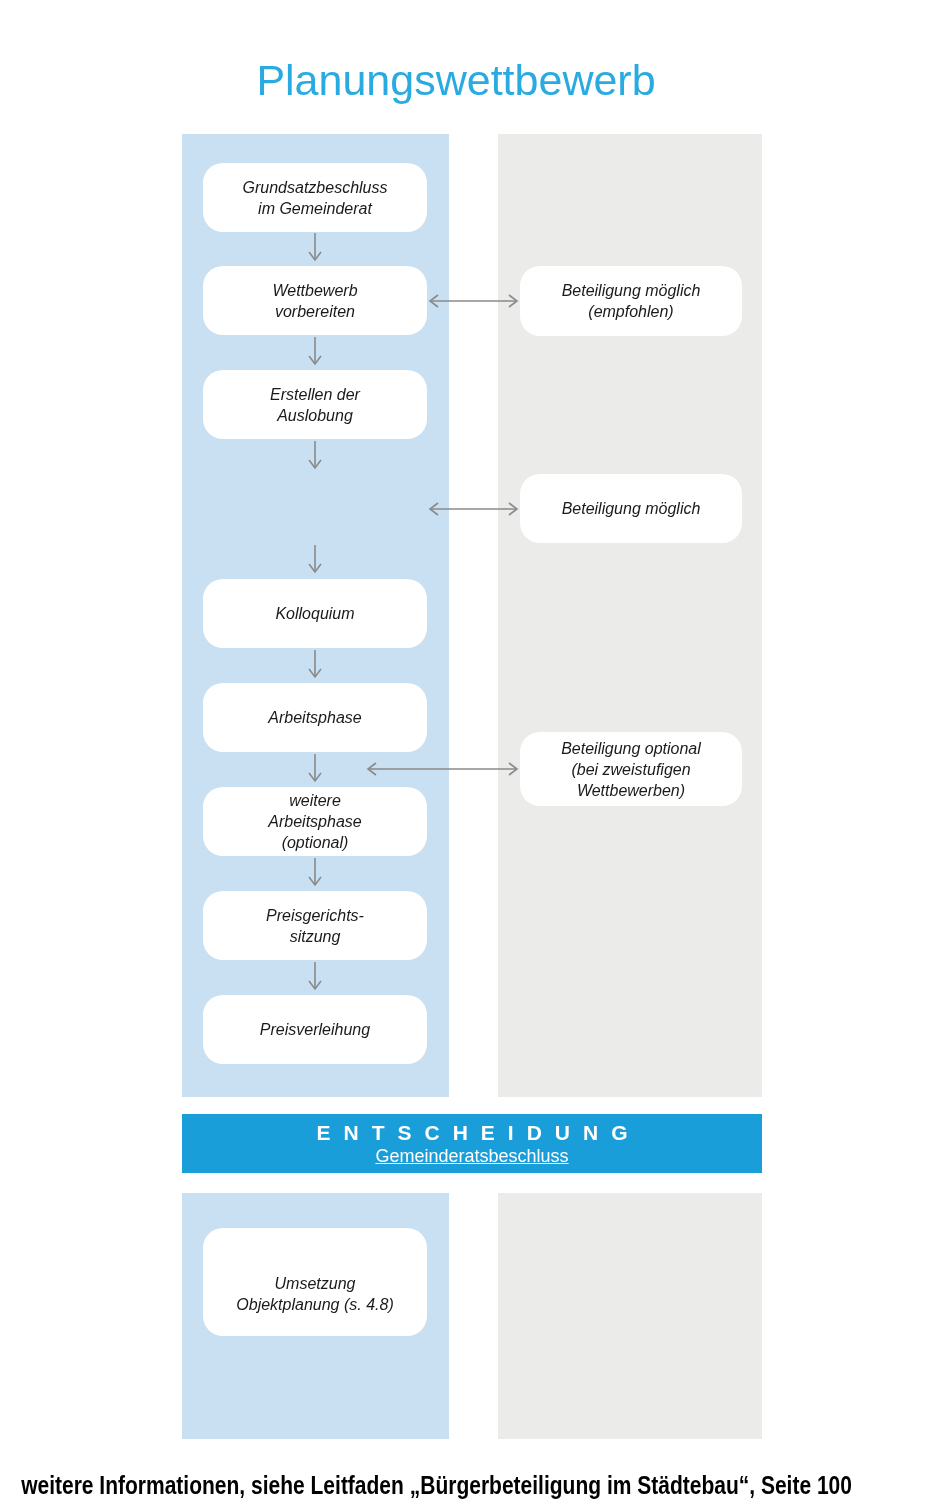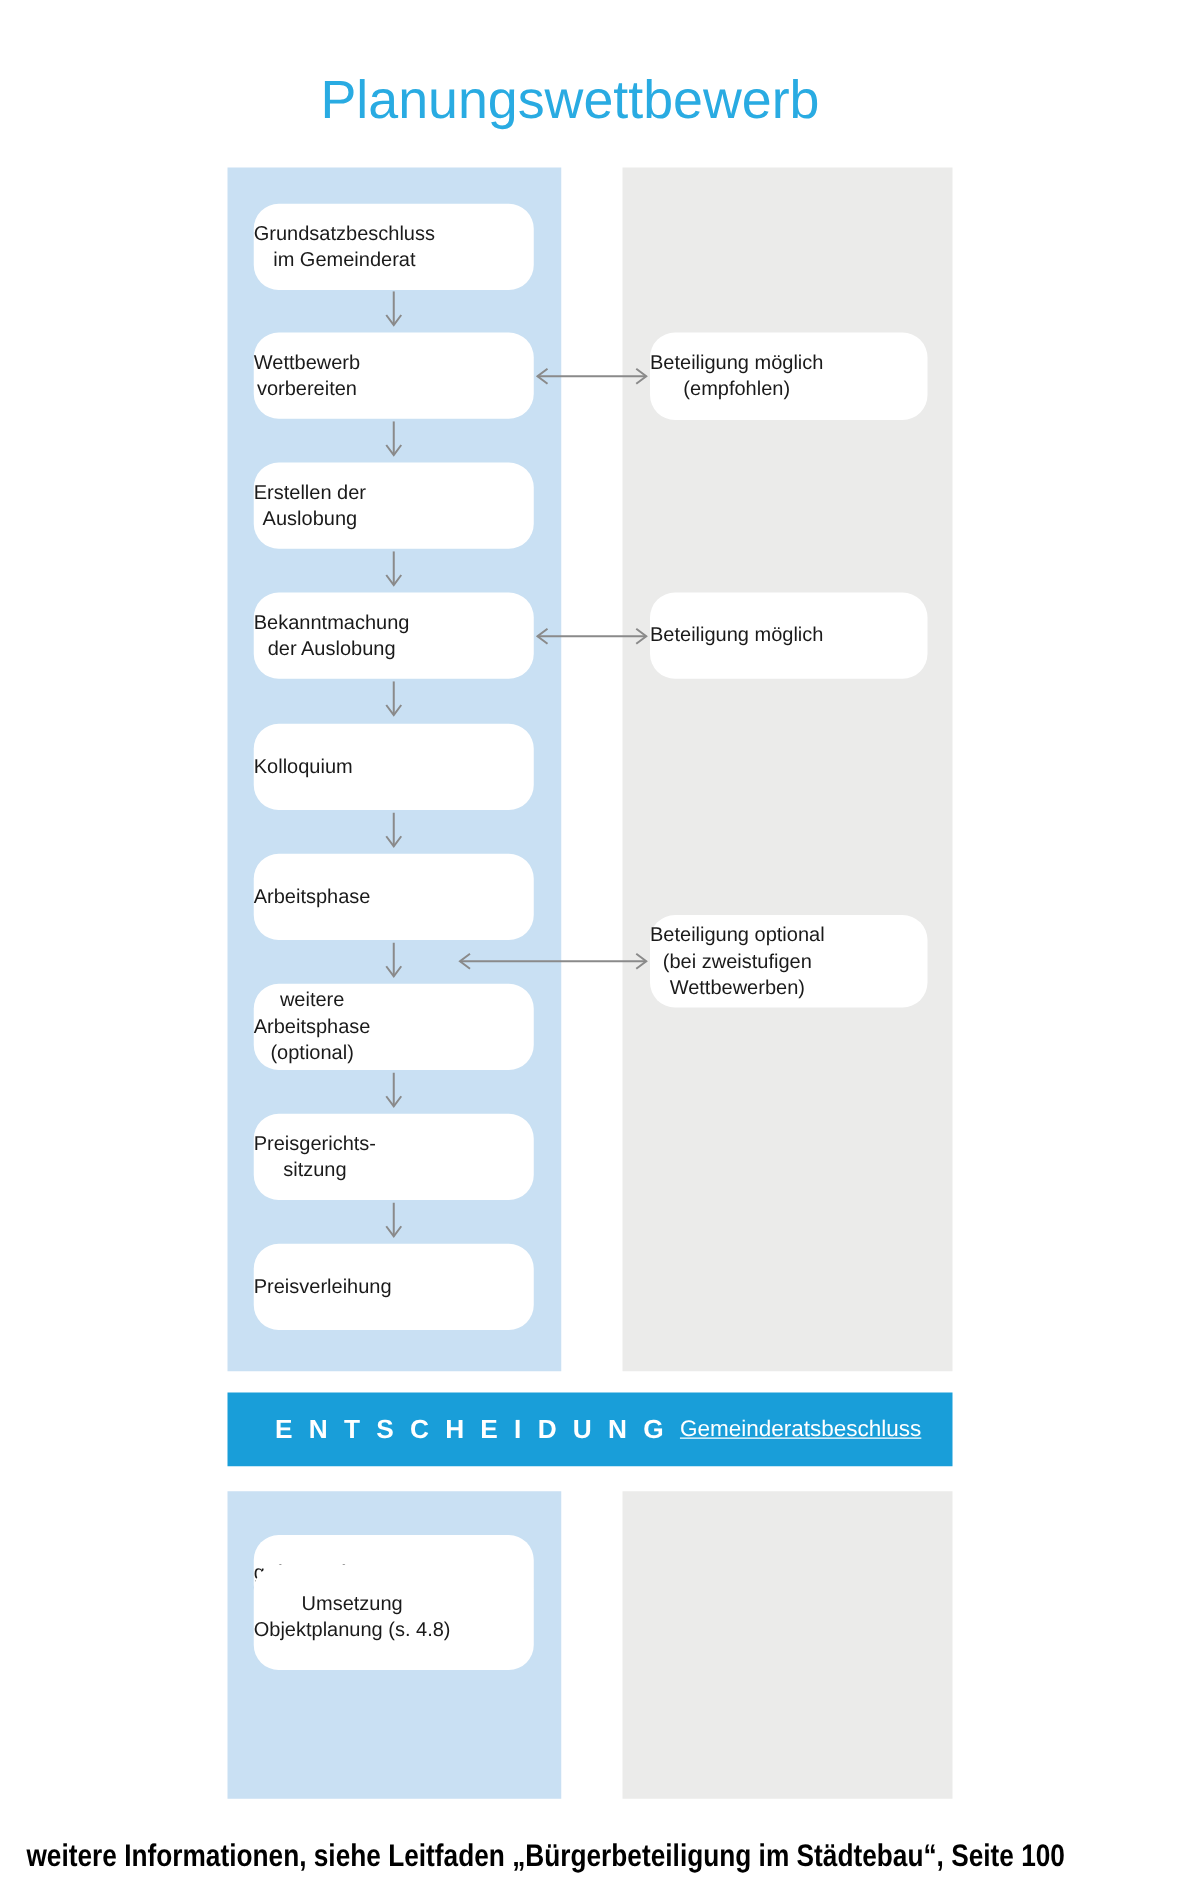--- a/index.html
+++ b/index.html
@@ -13,29 +13,29 @@
   }
   .col{position:absolute;}
   .col-blue{background:#C9E0F3;}
   .col-gray{background:#EBEBEA;}
   .col-blue-upper{left:182px;top:118px;width:267px;height:963px;}
   .col-gray-upper{left:498px;top:118px;width:264px;height:963px;}
   .col-blue-lower{left:182px;top:1177px;width:267px;height:246px;}
   .col-gray-lower{left:498px;top:1177px;width:264px;height:246px;}
   .box{
     position:absolute;background:#ffffff;border-radius:20px;
-    display:flex;align-items:center;justify-content:flex-start;text-align:center;
-    font-size:16px;line-height:21px;white-space:pre-line;box-sizing:border-box;
+    display:flex;align-items:center;justify-content:center;text-align:center;
+    font-size:16px;line-height:21px;white-space:pre-line;box-sizing:border-box;font-style:italic;
   }
   .step{left:203px;width:224px;height:69px;}
   .pbox{left:520px;width:222px;}
   .arrow{position:absolute;}
   .banner{
     position:absolute;left:182px;top:1098px;width:580px;height:59px;background:#199ED9;
-    display:flex;flex-direction:row;align-items:center;justify-content:center;color:#ffffff;
+    display:flex;flex-direction:column;align-items:center;justify-content:center;color:#ffffff;
   }
   .banner-title{
     font-size:21px;font-weight:700;letter-spacing:13px;padding-left:13px;line-height:26px;
   }
   .banner-subtitle{font-size:18px;font-weight:400;line-height:21px;text-decoration:underline;}
   .footer{
     position:absolute;left:0;top:1455px;width:874px;
     display:flex;justify-content:center;
   }
   .footer span{
@@ -52,22 +52,20 @@
 
   <div class="col col-blue col-blue-upper"></div>
   <div class="col col-gray col-gray-upper"></div>
 
   <div class="box step" style="top:147px"><span>Grundsatzbeschluss
 im Gemeinderat</span></div>
   <div class="box step" style="top:250px"><span>Wettbewerb
 vorbereiten</span></div>
   <div class="box step" style="top:354px"><span>Erstellen der
 Auslobung</span></div>
-  <div class="box step" style="top:458px"><span>Bekanntmachung
-der Auslobung</span></div>
   <div class="box step" style="top:563px"><span>Kolloquium</span></div>
   <div class="box step" style="top:667px"><span>Arbeitsphase</span></div>
   <div class="box step" style="top:771px"><span>weitere
 Arbeitsphase
 (optional)</span></div>
   <div class="box step" style="top:875px"><span>Preisgerichts-
 sitzung</span></div>
   <div class="box step" style="top:979px"><span>Preisverleihung</span></div>
 
   <svg class="arrow" style="left:307px;top:217px" width="16" height="31">

